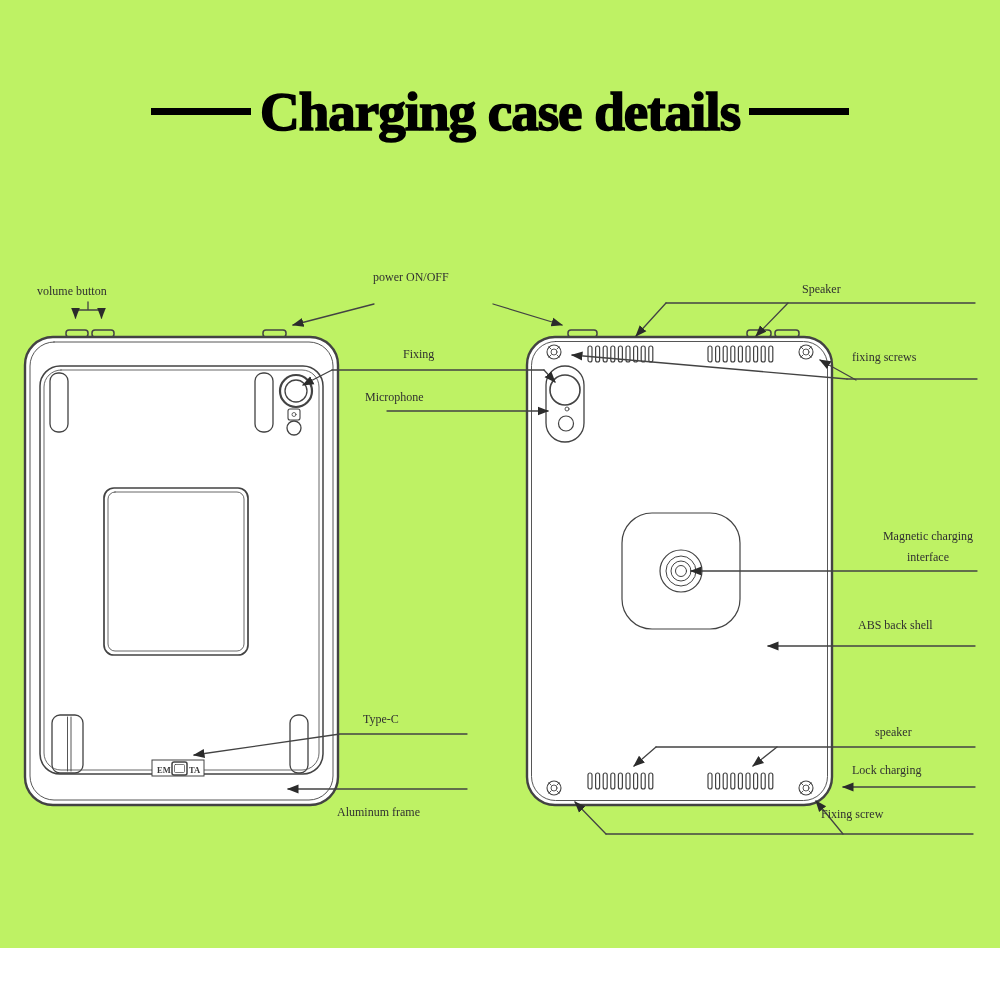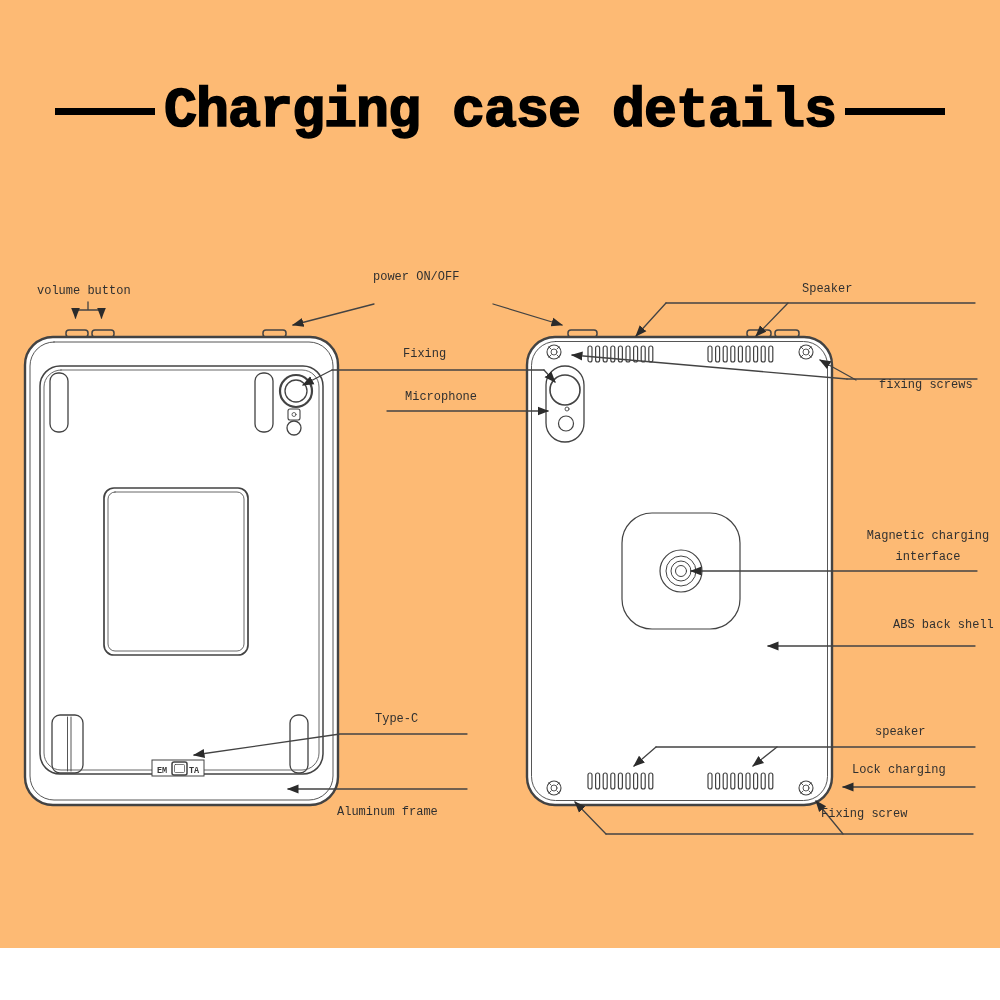--- a/index.html
+++ b/index.html
@@ -1,37 +1,37 @@
 <!DOCTYPE html>
 <html><head>
 <meta charset="utf-8">
 <style>
   html,body{margin:0;padding:0;background:#ffffff;}
-  #stage{position:relative;width:1000px;height:948px;background:#fdba74;overflow:hidden;
-         font-family:Liberation Mono, monospace;}
+  #stage{position:relative;width:1000px;height:948px;background:#bef264;overflow:hidden;
+         font-family:Liberation Serif, serif;}
   
   #title-row{position:absolute;left:0;top:80px;width:1000px;display:flex;align-items:center;
              justify-content:center;gap:9px;}
   .title-bar{width:100px;height:7px;background:#000;}
   #page-title{font-size:55px;font-weight:bold;color:#000;letter-spacing:-1px;
               -webkit-text-stroke:1.6px #000;white-space:nowrap;}
   
   #diagram{position:absolute;left:0;top:0;}
   
   .lbl{position:absolute;font-size:12px;color:#303030;white-space:nowrap;line-height:18px;}
   #lbl-volume{left:37px;top:282px;}
   #lbl-power{left:373px;top:268px;}
   #lbl-camera{left:403px;top:345px;}
-  #lbl-mic{left:405px;top:388px;}
-  #lbl-typec{left:375px;top:710px;}
+  #lbl-mic{left:365px;top:388px;}
+  #lbl-typec{left:363px;top:710px;}
   #lbl-alu{left:337px;top:803px;}
   #lbl-speaker-top{left:802px;top:280px;}
-  #lbl-fixing-screws{left:852px;top:376px;margin-left:27px;}
+  #lbl-fixing-screws{left:852px;top:348px;}
   #lbl-magnetic{left:828px;top:526px;width:150px;text-align:center;line-height:21px;margin-left:25px;}
-  #lbl-abs{left:858px;top:616px;margin-left:35px;}
+  #lbl-abs{left:858px;top:616px;}
   #lbl-speaker-bottom{left:875px;top:723px;}
   #lbl-lock{left:852px;top:761px;}
   #lbl-fixing-screw{left:821px;top:805px;}
 </style>
 </head>
 <body>
 
 <div id="stage">
 
   <div id="title-row">

